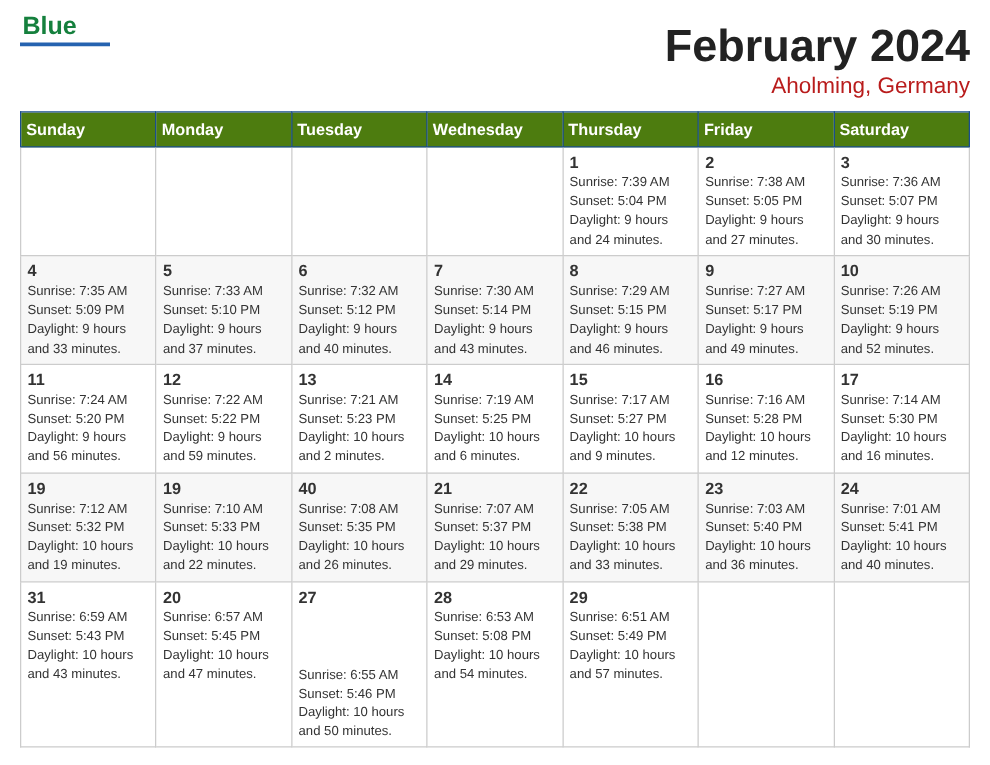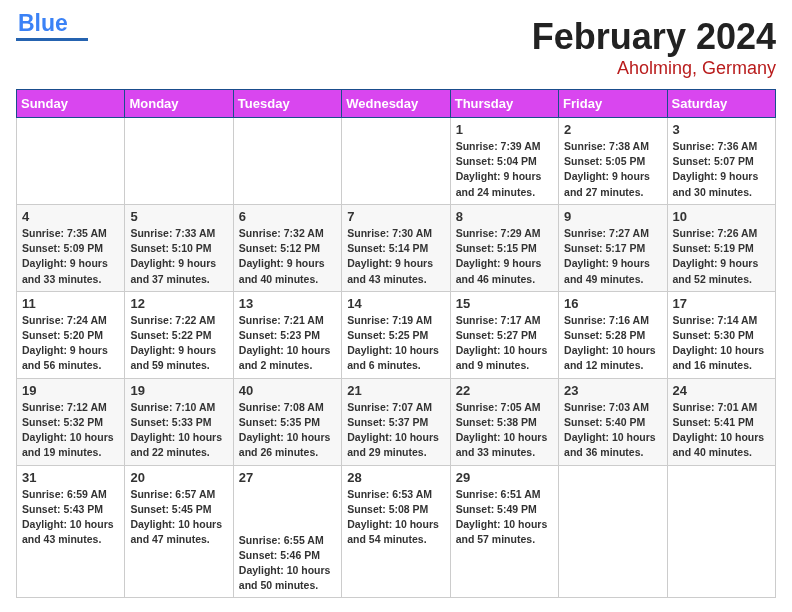--- a/index.html
+++ b/index.html
@@ -20,50 +20,50 @@
       display: flex;
       flex-direction: column;
       align-items: flex-start;
     }
     .title-block { text-align: right; }
     .month-title { font-size: 36px; font-weight: bold; color: #222; }
     .location { font-size: 18px; color: #b91c1c; }
 
     .calendar { width: 100%; border-collapse: collapse; }
     .calendar th {
-      background: #d946ef;
+      background: #4d7c0f;
       color: #fff;
       font-size: 13px;
       font-weight: bold;
       padding: 6px 4px;
       text-align: left;
       border: 1px solid #1a4d8c;
     }
     .calendar td {
       vertical-align: top;
       border: 1px solid #ccc;
       padding: 4px 5px;
       width: calc(100% / 7);
       min-height: 80px;
       font-size: 11px;
       color: #333;
       background: #fff;
     }
     .calendar tr:nth-child(even) td { background: #f7f7f7; }
     .day-num { font-size: 13px; font-weight: bold; margin-bottom: 2px; }
-    .day-detail { font-size: 10.5px; line-height: 1.45; color: #333; font-weight: bold; }
+    .day-detail { font-size: 10.5px; line-height: 1.45; color: #333; }
     .empty { background: #fafafa; }
   </style>
 </head>
 <body>
 
 <div class="header">
   <div class="logo">
     <div style="display:flex;align-items:center;margin-top:-6px;margin-left:2px;">
-      <span style="font-size:23px;font-weight:bold;color:#3b82f6;">Blue</span>
+      <span style="font-size:20px;font-weight:bold;color:#15803d;">Blue</span>
     </div>
     <div style="height:3px;background:#2563b0;width:72px;margin-top:1px;"></div>
   </div>
   <div class="title-block">
     <div class="month-title">February 2024</div>
     <div class="location">Aholming, Germany</div>
   </div>
 </div>
 
 <table class="calendar">

